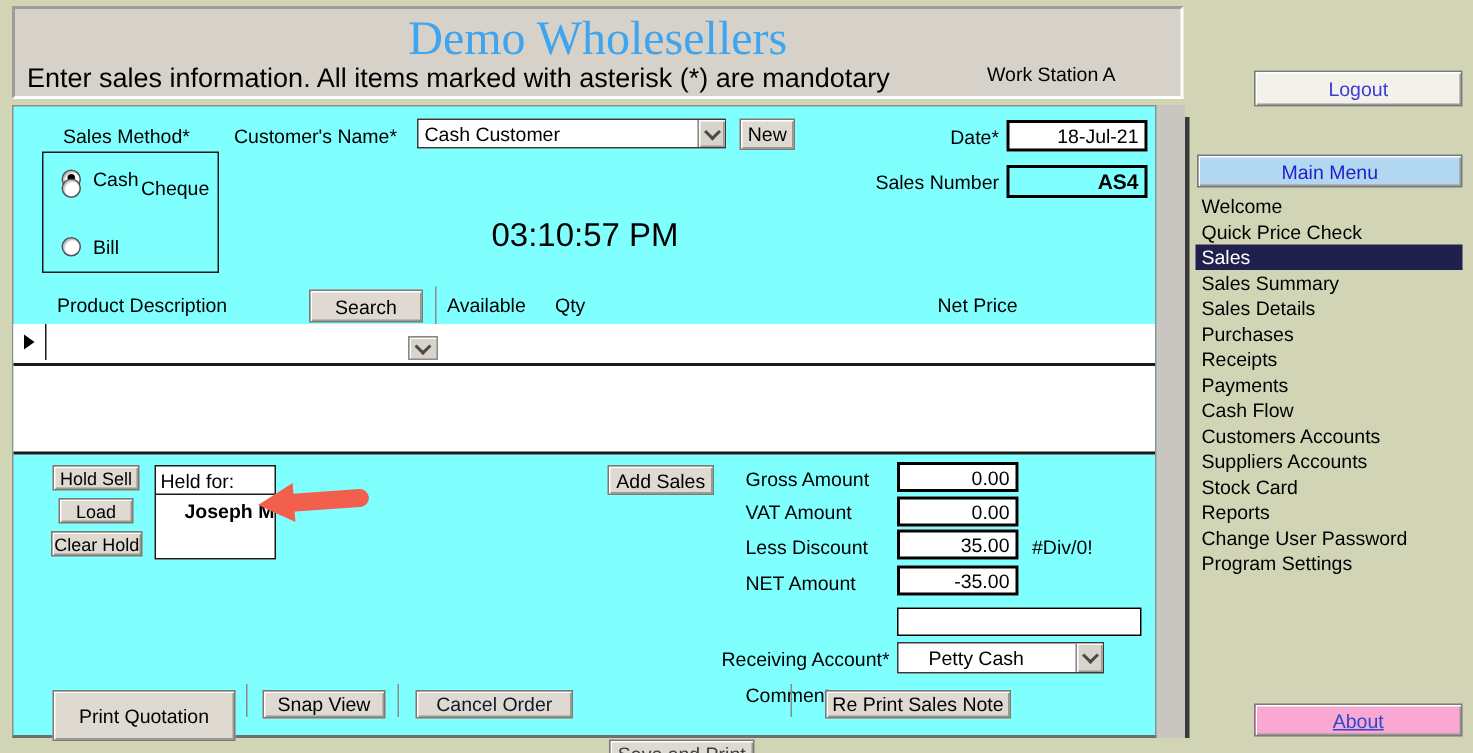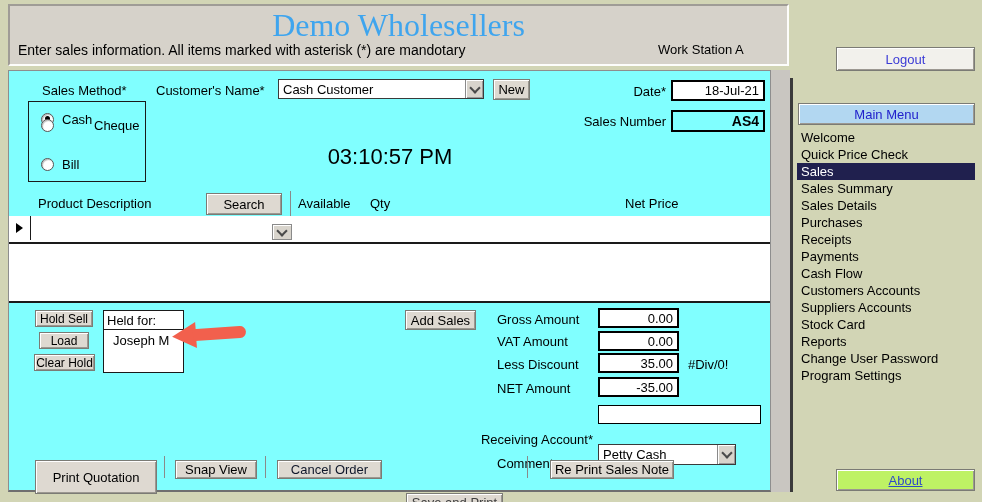--- a/index.html
+++ b/index.html
@@ -11,21 +11,21 @@
   .abs{position:absolute;box-sizing:border-box;}
   
   .header-panel{
     left:8px;top:4px;width:781px;height:62px;background:#d6d2ca;
     border:2px solid;border-color:#9f9c96 #fdfdfb #fdfdfb #9f9c96;
   }
   .app-title{
     left:0;top:1px;width:100%;text-align:center;
     font-family:"Liberation Serif", serif;font-size:32px;color:#3fa5ee;
   }
-  .subtitle{left:8px;top:36px;font-size:14px;}
+  .subtitle{left:8px;top:36px;font-size:18px;}
   .workstation{left:648px;top:36px;font-size:13px;}
   
   .gray-strip{left:771px;top:70px;width:19px;height:422px;background:#c9c6c1;}
   .side-divider{left:790px;top:78px;width:3px;height:414px;background:#3a3a3a;}
   
   .main-panel{
     left:8px;top:70px;width:763px;height:422px;background:#80ffff;
     border:1px solid #8e8e8e;border-bottom:2px solid #6f6f6f;
   }
   .lbl{position:absolute;white-space:nowrap;}
@@ -73,32 +73,32 @@
   .ds-combo-btn{
     position:absolute;left:263px;top:8px;width:18px;height:14px;
     background:#d8d4cc;border:1px solid #8a8a8a;
     box-shadow:inset 1px 1px 0 #fff;
     display:flex;align-items:center;justify-content:center;
   }
   .v-divider{position:absolute;background:#8a8a8a;width:1px;}
   
   .held-box{left:94px;top:239px;width:81px;height:63px;background:#fff;border:1px solid #1a1a1a;}
   .held-header{position:absolute;left:0;top:0;width:100%;height:19px;border-bottom:1px solid #1a1a1a;display:flex;align-items:center;padding-left:3px;box-sizing:border-box;}
-  .held-name{position:absolute;left:9px;top:22px;}
+  .held-name{position:absolute;left:19px;top:22px;font-weight:bold;}
   
   .arrow-anno{left:163px;top:249px;width:78px;height:28px;transform:rotate(-4deg);}
   .arrow-head{position:absolute;left:0;top:1px;width:0;height:0;border-right:24px solid #f2604d;border-top:13px solid transparent;border-bottom:13px solid transparent;}
   .arrow-body{position:absolute;left:21px;top:8px;width:53px;height:12px;background:#f2604d;border-radius:0 7px 7px 2px;}
   
   .logout-btn{left:836px;top:47px;width:139px;height:24px;background:#f2f1ec;color:#3b3bd6;}
   .mainmenu-btn{left:798px;top:103px;width:177px;height:22px;background:#b2d7f1;color:#2121cc;}
   .menu-list{left:797px;top:129px;width:178px;}
   .menu-item{height:17px;line-height:17px;padding-left:4px;font-size:13px;white-space:nowrap;cursor:default;}
   .menu-item.selected{background:#20204e;color:#fff;}
-  .about-btn{left:836px;top:469px;width:139px;height:22px;background:#bef264;color:#2e49c8;}
+  .about-btn{left:836px;top:469px;width:139px;height:22px;background:#f9a8d4;color:#2e49c8;}
   .about-btn span{text-decoration:underline;}
 </style>
 </head>
 <body>
 
 <div class="abs header-panel">
   <div class="abs app-title">Demo Wholesellers</div>
   <div class="abs subtitle">Enter sales information. All items marked with asterisk (*) are mandotary</div>
   <div class="abs workstation">Work Station A</div>
 </div>
@@ -198,21 +198,21 @@
 
   <div class="lbl" style="left:488px;top:310px;">NET Amount</div>
   <div class="field right" style="left:589px;top:306px;width:81px;height:20px;">
     <span>-35.00</span>
   </div>
 
   <div class="lbl" style="left:488px;top:337px;margin-top:48px;">Comment</div>
   <div class="field" style="left:589px;top:334px;width:163px;height:19px;border-width:1px;"></div>
 
   <div class="lbl r" style="left:468px;top:361px;width:116px;">Receiving Account*</div>
-  <div class="combo" style="left:589px;top:373px;width:138px;height:21px;">
+  <div class="combo" style="left:589px;top:357px;width:138px;height:21px;padding-left:16px;">
     <div class="txt">Petty Cash</div>
     <div class="dd">
         <span class="chev"></span>
       </div>
   </div>
 
   <div class="v-divider" style="left:155px;top:385px;height:22px;"></div>
   <div class="v-divider" style="left:256px;top:385px;height:22px;"></div>
   <div class="v-divider" style="left:518px;top:385px;height:22px;"></div>
 

